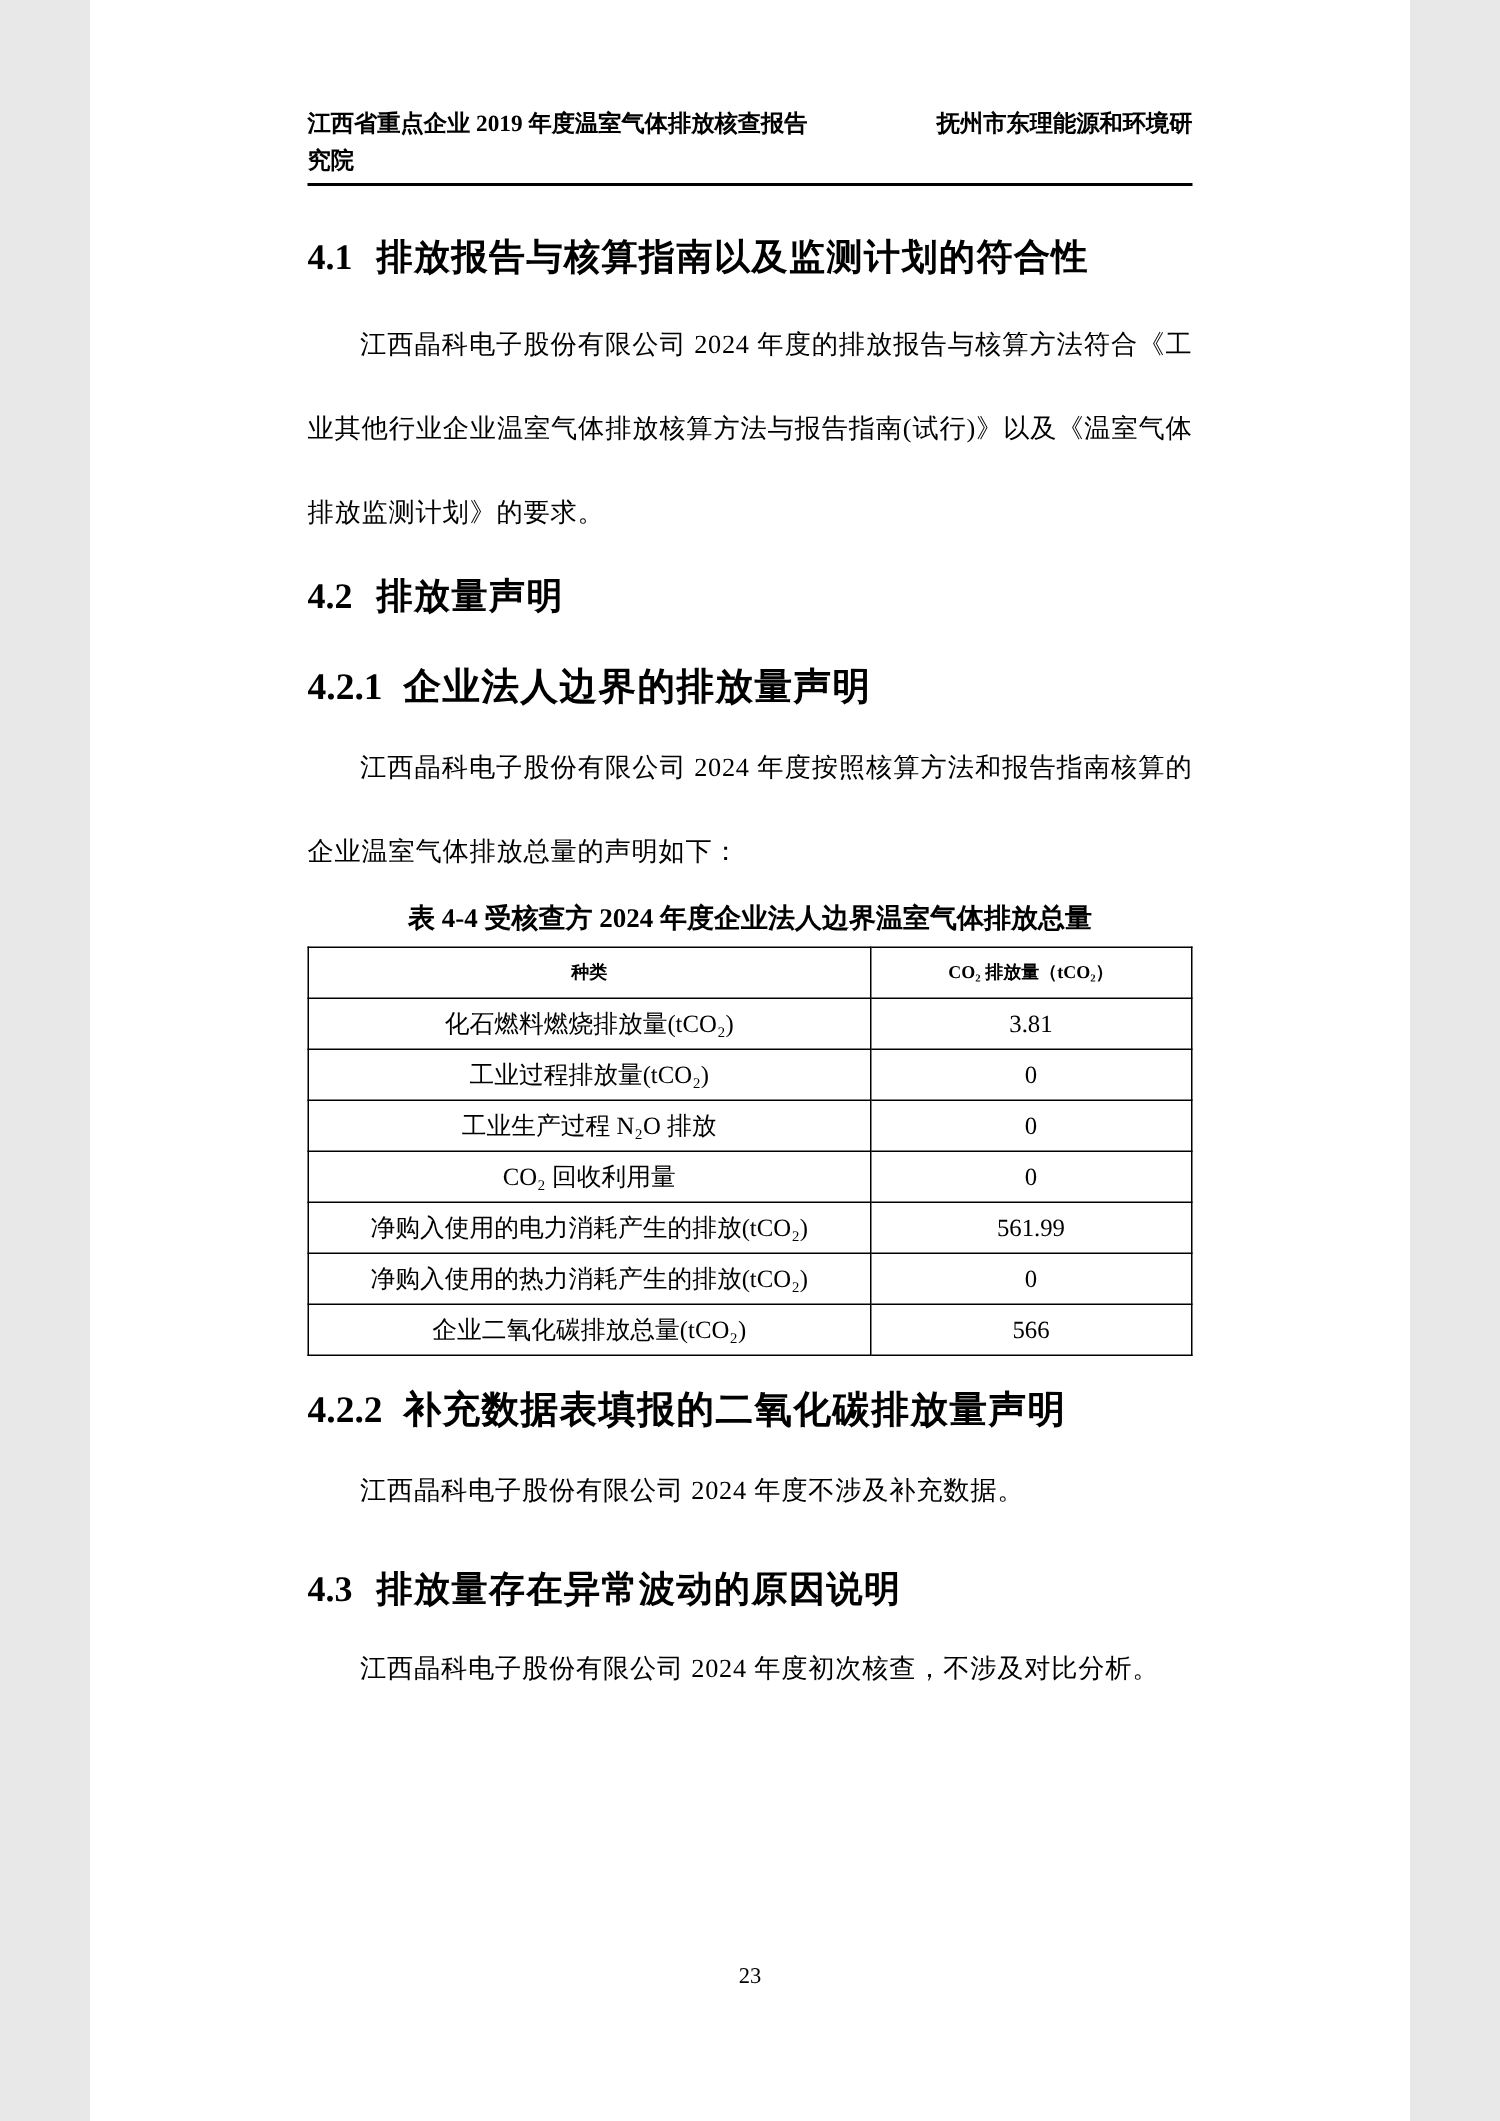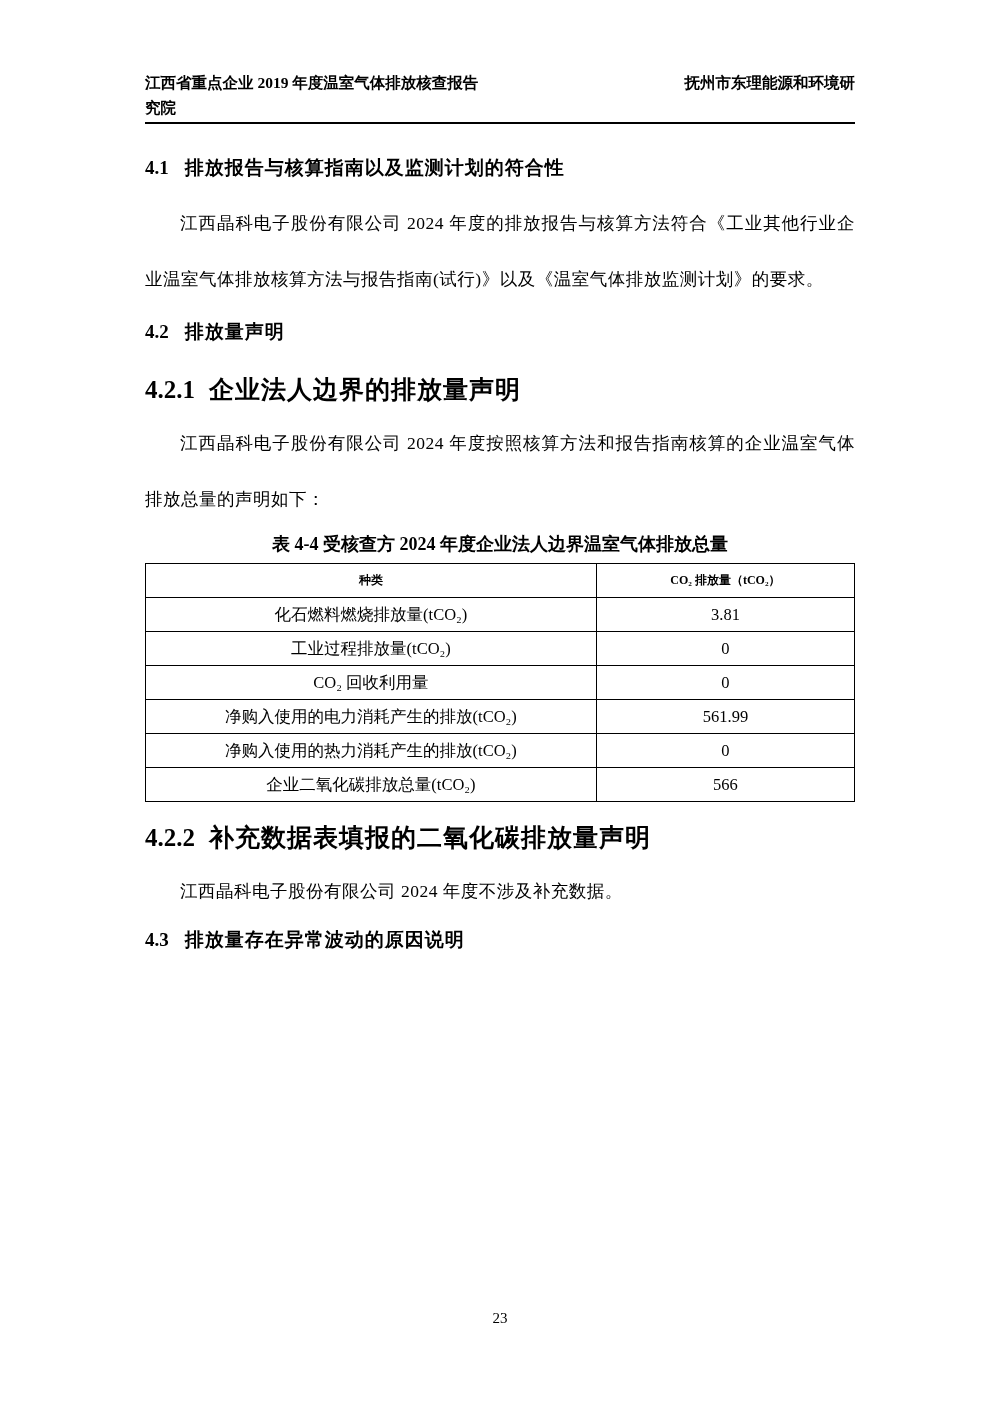--- a/index.html
+++ b/index.html
@@ -1,19 +1,19 @@
 <!DOCTYPE html>
 <html lang="zh"><head>
 <meta charset="utf-8">
 <style>
   * { margin: 0; padding: 0; box-sizing: border-box; }
   html, body { background: #e8e8e8; }
   .page {
     position: relative;
-    width: 1000px;
+    width: 880px;
     height: 1414px;
     margin: 0 auto;
     background: #ffffff;
     font-family: "Liberation Serif", "DejaVu Serif", serif;
     color: #000000;
     padding: 70px 145px 0 145px;
     overflow: hidden;
   }
   
   .doc-header {
@@ -31,35 +31,35 @@
   
   .h-level1 {
     margin-top: 26px;
     font-size: 23px;
     font-weight: bold;
     letter-spacing: 1px;
   }
   .h-level1 .num { margin-right: 22px; letter-spacing: 0; }
   .h-level2 {
     margin-top: 31px;
-    font-size: 19px;
+    font-size: 24px;
     font-weight: bold;
     letter-spacing: 1px;
   }
   .h-level2 .num { margin-right: 16px; letter-spacing: 0; }
   .h-level3 {
     margin-top: 28px;
     font-size: 25px;
     font-weight: bold;
     letter-spacing: 1px;
   }
   .h-level3 .num { margin-right: 14px; letter-spacing: 0; }
   .tight { margin-top: 12px; }
   .after-table { margin-top: 19px; }
-  .before-last { margin-top: 8px; }
+  .before-last { margin-top: 22px; }
   
   .body-para {
     margin-top: 9px;
     font-size: 17.5px;
     line-height: 56px;
     text-indent: 2em;
     text-align: justify;
     letter-spacing: 0.5px;
   }
   .body-para.first { margin-top: 14px; }
@@ -145,20 +145,24 @@
     <tbody>
       <tr>
         <td>化石燃料燃烧排放量(tCO₂)</td>
         <td>3.81</td>
       </tr>
       <tr>
         <td>工业过程排放量(tCO₂)</td>
         <td>0</td>
       </tr>
       <tr>
+        <td>工业生产过程 N₂O 排放</td>
+        <td>0</td>
+      </tr>
+      <tr>
         <td>CO₂ 回收利用量</td>
         <td>0</td>
       </tr>
       <tr>
         <td>净购入使用的电力消耗产生的排放(tCO₂)</td>
         <td>561.99</td>
       </tr>
       <tr>
         <td>净购入使用的热力消耗产生的排放(tCO₂)</td>
         <td>0</td>
@@ -173,18 +177,19 @@
   <div class="h-level3 after-table">
     <span class="num">4.2.2</span><span>补充数据表填报的二氧化碳排放量声明</span>
   </div>
 
   <p class="body-para">江西晶科电子股份有限公司 2024 年度不涉及补充数据。</p>
 
   <div class="h-level2 before-last">
     <span class="num">4.3</span><span>排放量存在异常波动的原因说明</span>
   </div>
 
+  <p class="body-para">江西晶科电子股份有限公司 2024 年度初次核查，不涉及对比分析。</p>
 
   <div class="page-footer">
     <span>23</span>
   </div>
 
 </div>
 
 </body></html>

